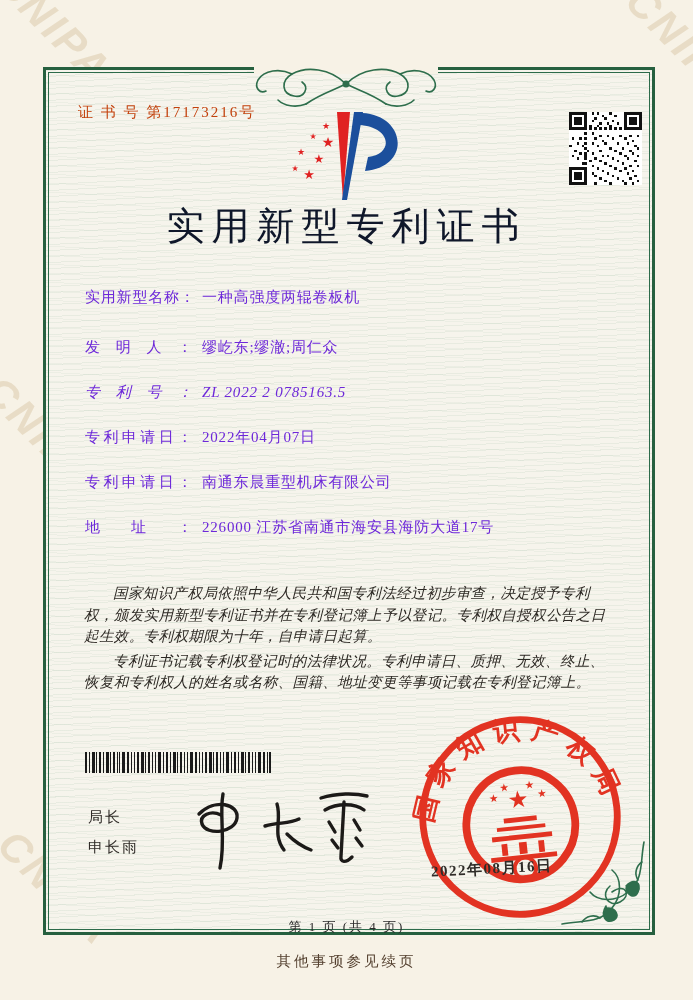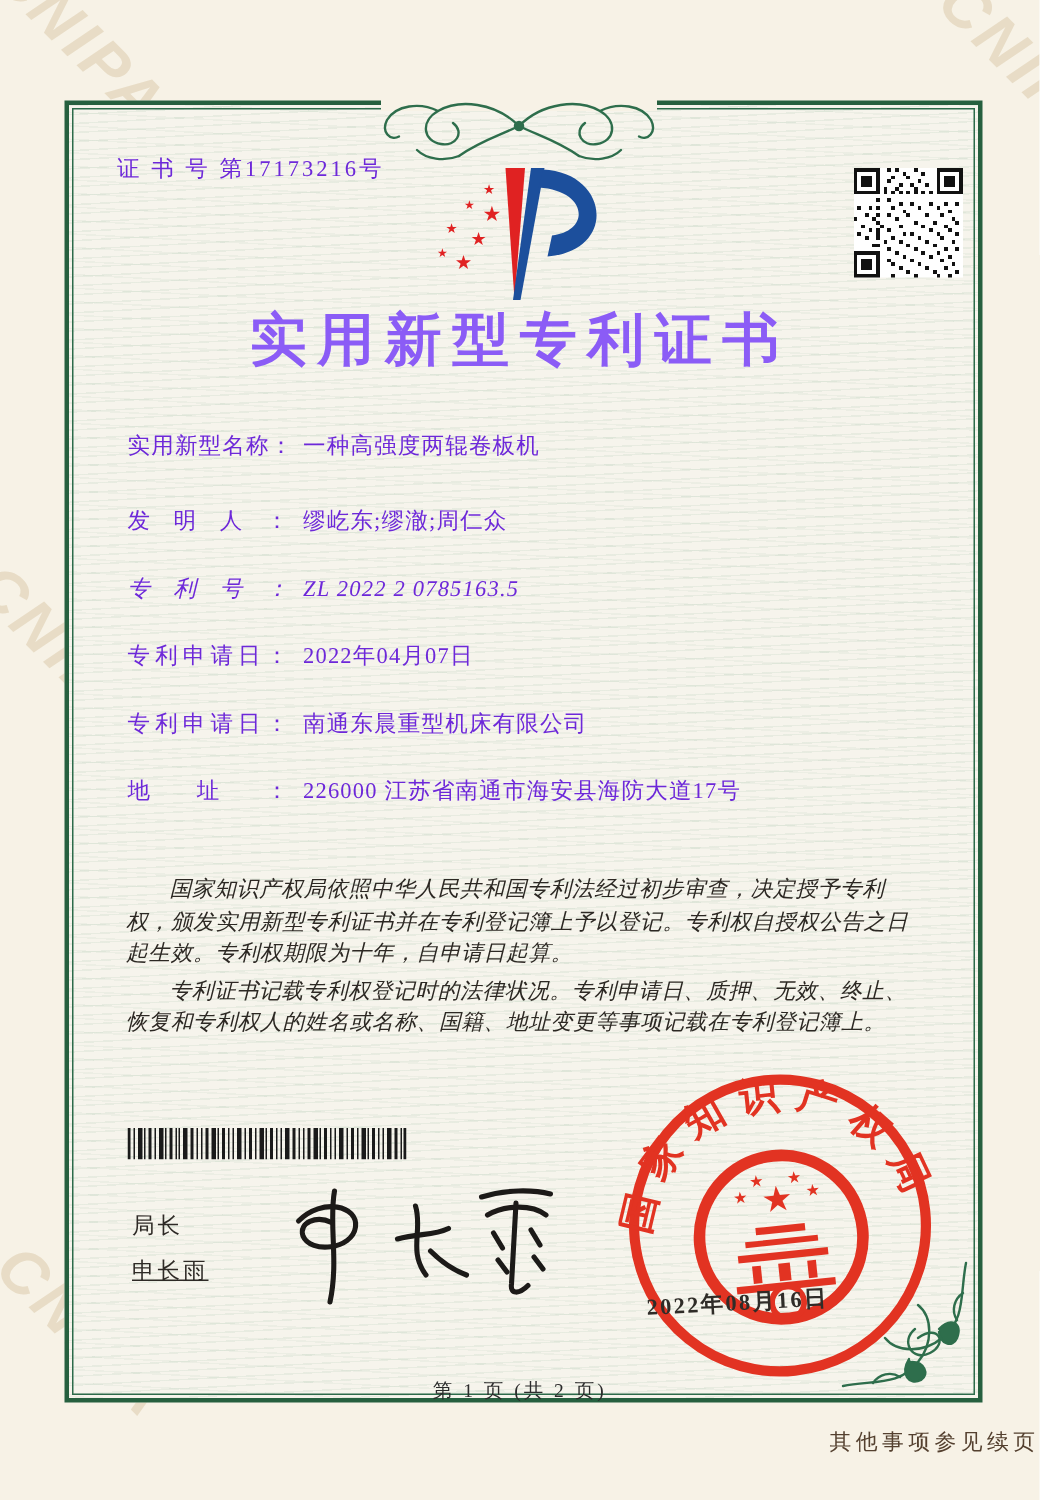--- a/index.html
+++ b/index.html
@@ -22,47 +22,47 @@
     position:absolute;left:43px;top:67px;width:606px;height:862px;z-index:1;
     border:3px solid #26603f;
     background-color:#f6f4ec;
     background-image:
       repeating-linear-gradient(177deg, rgba(106,158,122,0.10) 0 1px, rgba(0,0,0,0) 1px 6px),
       repeating-linear-gradient(183deg, rgba(106,158,122,0.07) 0 1px, rgba(0,0,0,0) 1px 9px);
   }
   .frame::after{content:"";position:absolute;inset:2px;border:1px solid #2c6b4a;}
   .content{position:absolute;inset:0;z-index:2;}
   .ornament{position:absolute;z-index:3;pointer-events:none;}
-  .cert-no{position:absolute;left:78px;top:103px;font-size:15px;letter-spacing:2px;color:#6d28d9;}
+  .cert-no{position:absolute;left:78px;top:103px;font-size:15px;letter-spacing:2px;color:#c2410c;}
   .logo{position:absolute;left:278px;top:107px;width:132px;height:98px;}
   .qr{position:absolute;left:569px;top:112px;width:73px;height:73px;}
   .title{
     position:absolute;left:0;right:0;top:201px;text-align:center;
-    font-size:38px;font-weight:700;letter-spacing:7px;color:#8b5cf6;
+    font-size:38px;font-weight:400;letter-spacing:7px;color:#0f172a;
   }
   .row{position:absolute;left:85px;font-size:15px;letter-spacing:0.8px;white-space:nowrap;color:#6d28d9;}
   .row-label{display:inline-block;width:108px;text-align:justify;text-align-last:justify;}
   .row-value{margin-left:9px;}
   .pair2{margin-left:46px;}
   .body-text{position:absolute;left:84px;top:583px;width:528px;color:#2c2823;}
   .body-text p{
     margin:0 0 3px 0;font-size:14.5px;line-height:21.5px;text-indent:2em;
     font-style:italic;letter-spacing:0.4px;
   }
   .barcode{position:absolute;left:85px;top:752px;width:186px;height:21px;}
   .director-title{position:absolute;left:88px;top:808px;font-size:15px;letter-spacing:2px;}
-  .director-name{position:absolute;left:88px;top:838px;font-size:15px;letter-spacing:2px;text-decoration:underline;}
+  .director-name{position:absolute;left:88px;top:838px;font-size:15px;letter-spacing:2px;}
   .signature{position:absolute;left:185px;top:786px;width:190px;height:88px;z-index:4;}
   .seal{position:absolute;left:413px;top:710px;width:214px;height:214px;z-index:4;transform:rotate(-6deg);}
   .seal-date{
     position:absolute;left:431px;top:858px;z-index:5;width:175px;
     font-size:15px;font-weight:700;letter-spacing:1.5px;color:#2f2c28;transform:rotate(-3deg);
   }
   .page-number{position:absolute;left:0;right:0;top:918px;text-align:center;font-size:13px;letter-spacing:2px;color:#2b2b2b;z-index:5;}
-  .footer-note{position:absolute;left:0;right:0;top:952px;text-align:right;font-size:14.5px;letter-spacing:3px;color:#54402f;z-index:2;}
+  .footer-note{position:absolute;left:0;right:0;top:952px;text-align:center;font-size:14.5px;letter-spacing:3px;color:#54402f;z-index:2;}
 </style>
 </head>
 <body>
 
 <div class="paper">
 
   <div class="wm" style="left:-18px;top:2px;">CNIPA</div>
   <div class="wm" style="left:612px;top:20px;">CNIPA</div>
   <div class="wm" style="left:188px;top:170px;">CNIPA</div>
   <div class="wm" style="left:428px;top:274px;">CNIPA</div>
@@ -202,21 +202,21 @@
         <path d="M136 12 C152 7 170 7 182 10"></path>
         <path d="M140 24 C152 17 170 17 179 24"></path>
         <path d="M159 16 L156 70 C155 77 161 77 167 71"></path>
         <path d="M144 36 L150 46"></path>
         <path d="M147 54 L153 62"></path>
         <path d="M169 34 L175 44"></path>
         <path d="M171 52 L177 60"></path>
       </g>
     </svg>
 
-    <div class="page-number">第 1 页 (共 2 页)</div>
+    <div class="page-number">第 1 页 (共 4 页)</div>
   </div>
 
   <svg class="seal" viewBox="0 0 220 220">
     <circle cx="110" cy="110" r="100" fill="none" stroke="#e23322" stroke-width="7"></circle>
     <defs>
       <path id="sealArc" d="M 24 146 A 90 90 0 1 1 196 146"></path>
     </defs>
     <text font-size="27" fill="#e23322" font-weight="bold" letter-spacing="10" text-anchor="middle" font-family="DejaVu Sans, sans-serif">
       <textPath href="#sealArc" startOffset="50%">国家知识产权局</textPath>
     </text>

